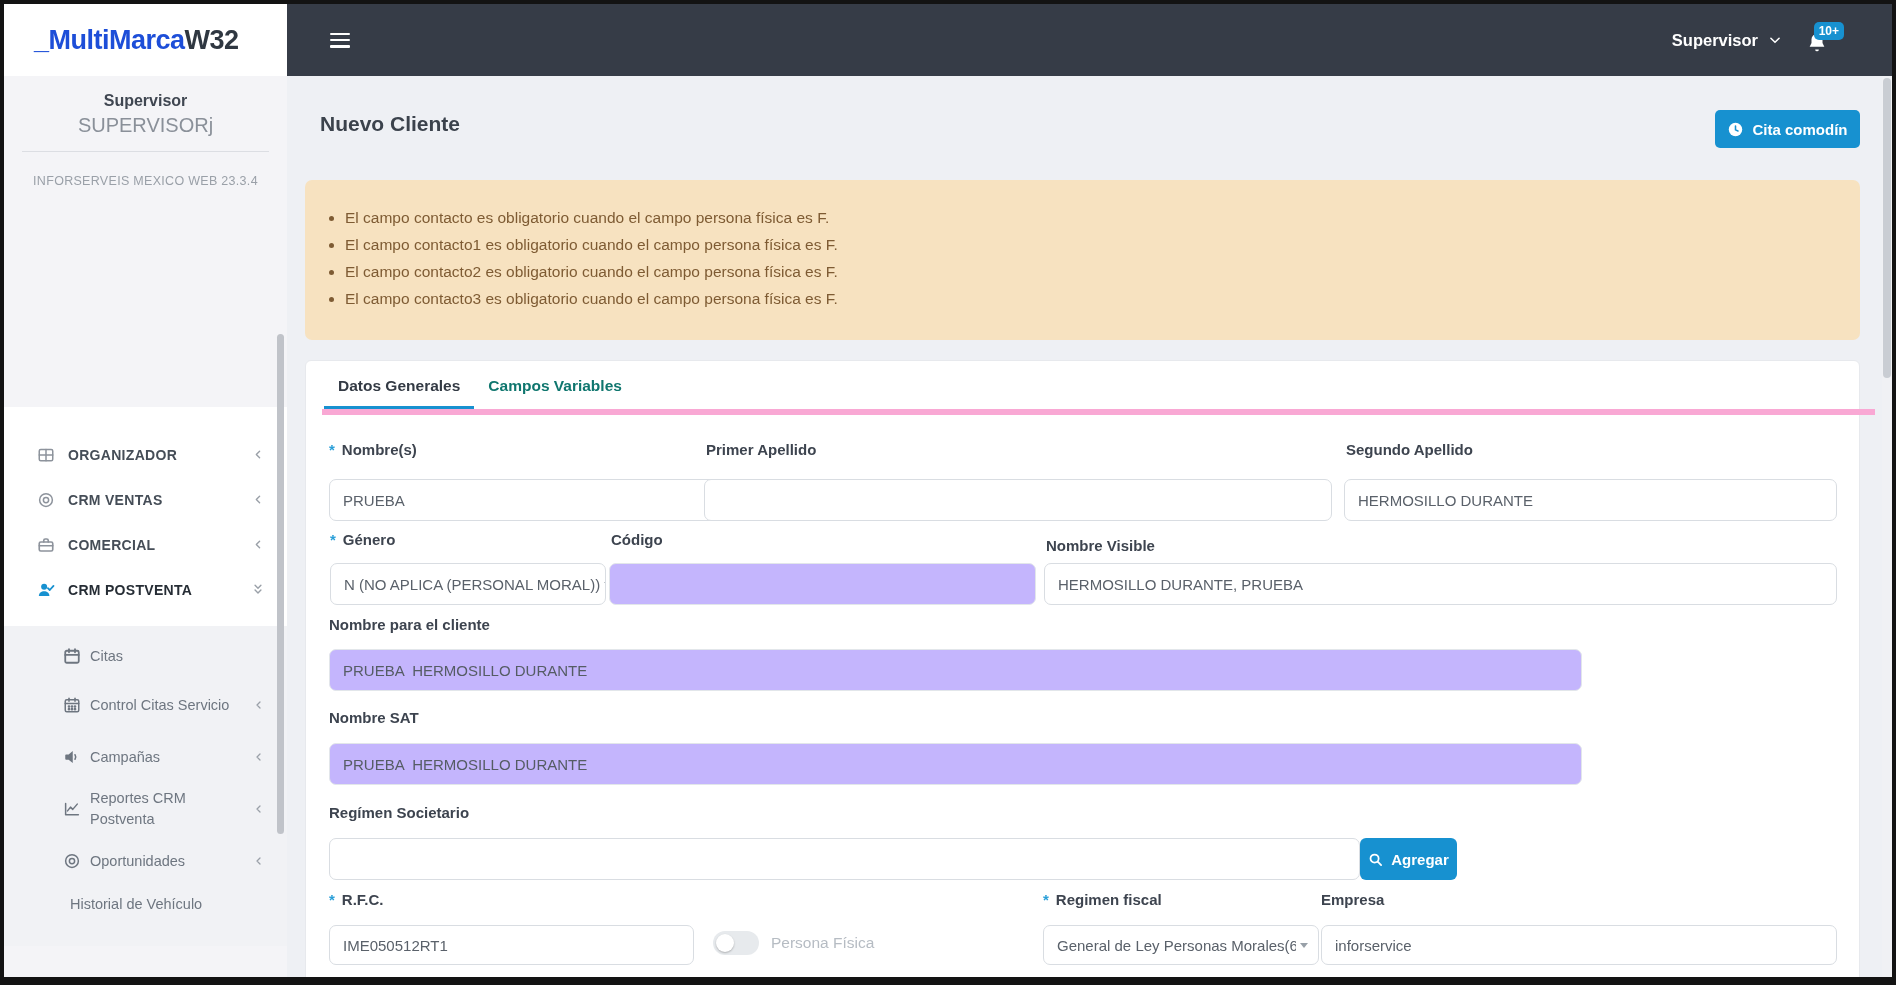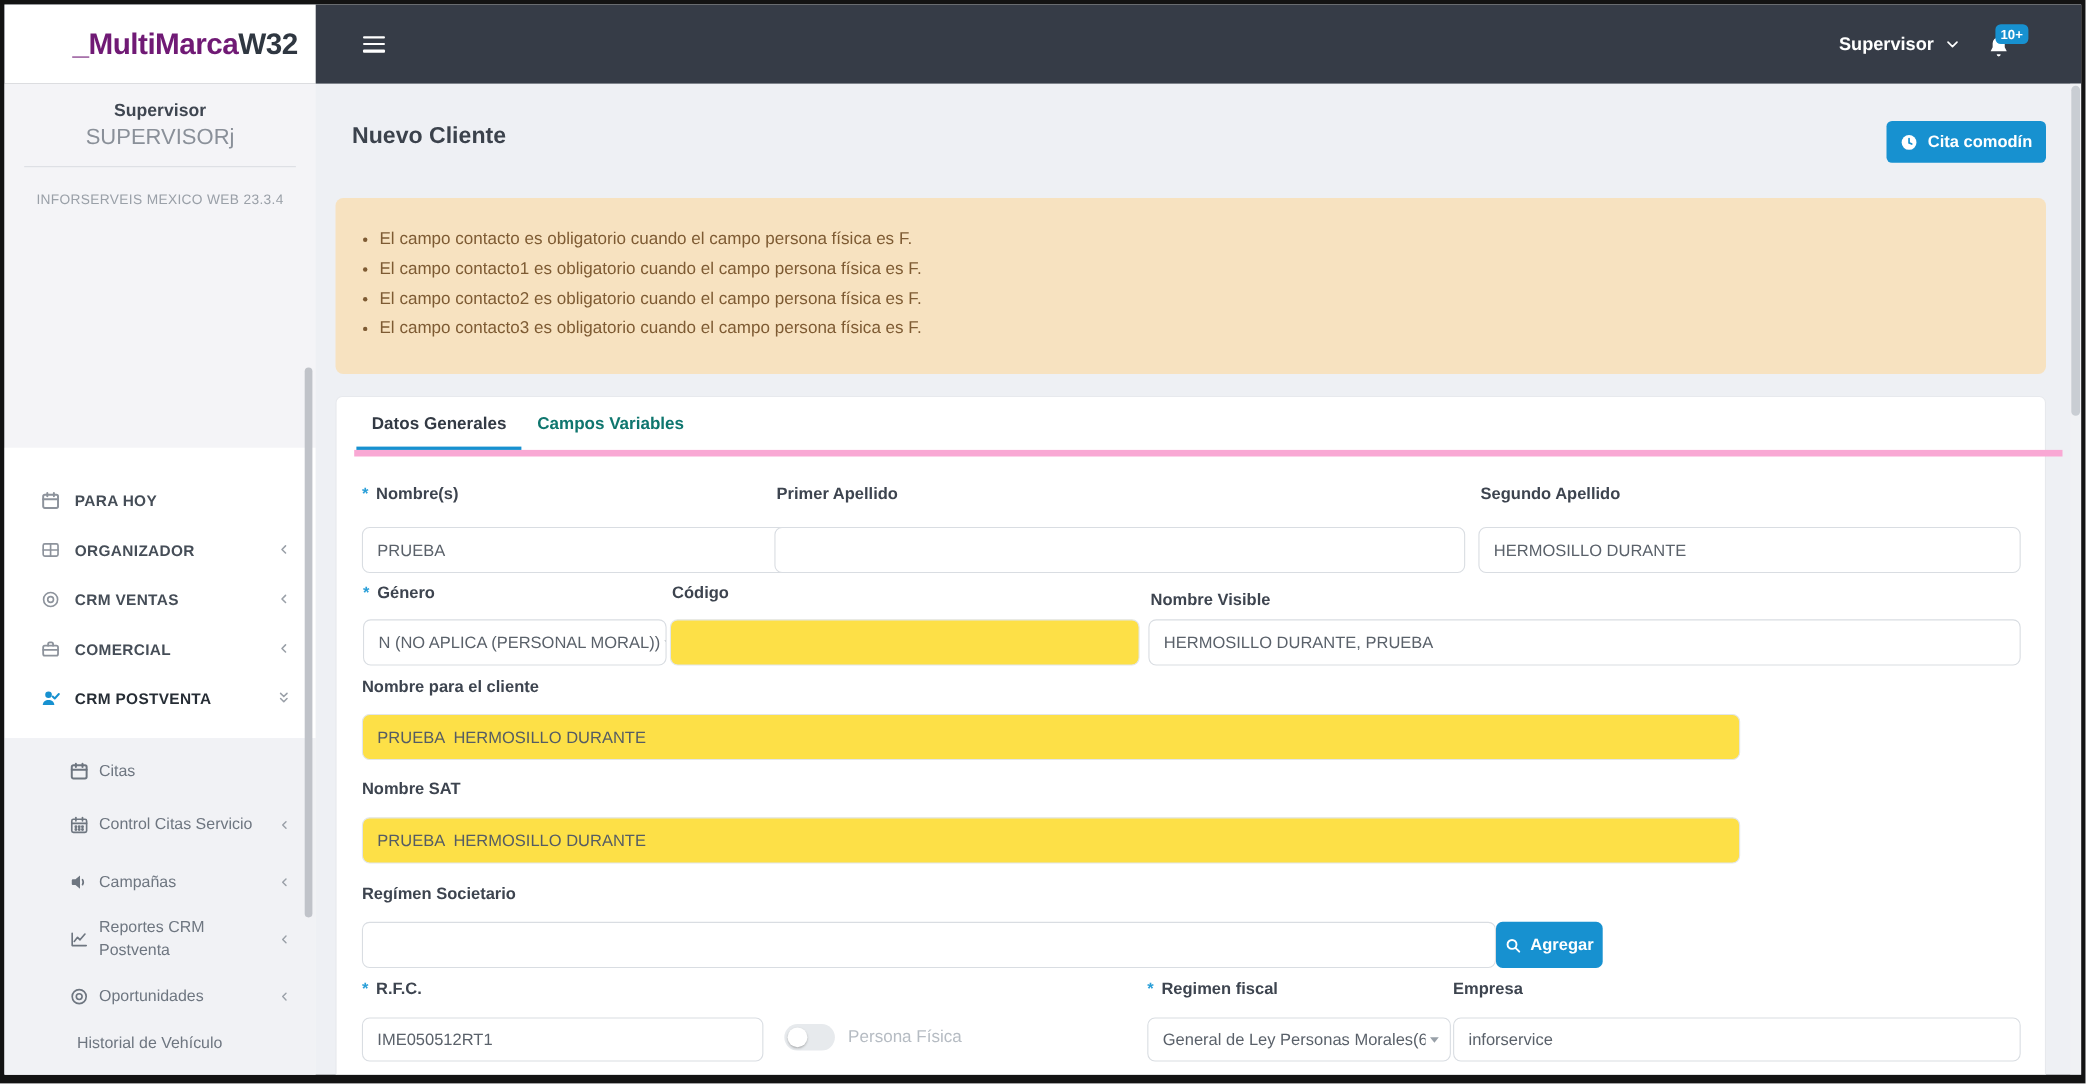--- a/index.html
+++ b/index.html
@@ -5,21 +5,21 @@
   * { box-sizing: border-box; margin: 0; padding: 0; }
   body { font-family: "Liberation Sans", sans-serif; background:#999; }
   .window{
     position:relative; width:1896px; height:985px; overflow:hidden;
     border:4px solid #131313; border-bottom-width:8px; background:#eef0f4;
   }
   
   .topbar{ position:absolute; left:0; top:0; width:100%; height:72px; background:#363c47; }
   .logo-area{ position:absolute; left:0; top:0; width:283px; height:72px; background:#ffffff; display:flex; align-items:center; padding-left:30px; }
   .logo-area .brand{ font-size:27px; font-weight:bold; letter-spacing:-0.5px; }
-  .brand .p1{ color:#701a75;margin-left:32px; } .brand .p2{ color:#2f3741; }
+  .brand .p1{ color:#1d4ed8; } .brand .p2{ color:#2f3741; }
   .hamburger{ position:absolute; left:326px; top:25px; width:24px; height:22px; cursor:pointer; }
   .hamburger i{ display:block; width:20px; height:2.6px; background:#fff; margin:3.6px 0; border-radius:1px;}
   .user-menu{ position:absolute; right:110px; top:0; height:72px; display:flex; align-items:center; gap:10px; color:#fff; font-size:16.5px; font-weight:bold; cursor:pointer;}
   .bell-wrap{ position:absolute; right:48px; top:18px; width:40px; height:40px; }
   .bell-wrap svg{ position:absolute; left:2px; top:10px; }
   .badge{ position:absolute; right:0; top:0; background:#1791d0; color:#fff; font-size:12px; font-weight:bold; padding:2px 5px; border-radius:5px; line-height:14px;}
   
   .sidebar{ position:absolute; left:0; top:72px; width:283px; height:901px; background:#f4f4f7; overflow:hidden;}
   .side-top{ height:331px; text-align:center; }
   .side-user-name{ padding-top:16px; font-size:16px; font-weight:600; color:#3f4651;}
@@ -56,21 +56,21 @@
   .alert{ position:absolute; left:18px; top:104px; width:1555px; height:160px; background:#f7e2c0; border-radius:7px; padding:24px 30px 0 22px; color:#7e5b33;}
   .alert ul{ list-style:disc; padding-left:18px;}
   .alert li{ font-size:15.5px; font-weight:500; line-height:27px;}
   .card{ position:absolute; left:18px; top:284px; width:1555px; height:700px; background:#fff; border:1px solid #e7e9ed; border-radius:6px;}
   .tabs{ position:absolute; left:16px; top:0; width:100%; height:54px; border-bottom:6px solid #f9a8d4; display:flex; padding-left:2px;}
   .tab{ padding:0 14px; line-height:50px; font-size:15.5px; font-weight:600; color:#0f766e; border-bottom:3px solid transparent; cursor:pointer;}
   .tab.active{ color:#333a44; font-weight:bold; border-bottom-color:#1791d0;}
   .lbl{ position:absolute; height:22px; font-size:15px; font-weight:600; color:#3d444f; white-space:nowrap;}
   .req{ color:#2a9fd8; margin-right:7px; font-weight:bold;}
   .inp{ position:absolute; height:42px; border:1px solid #d9dde2; border-radius:7px; background:#fff; font-family:"Liberation Sans",sans-serif; font-size:15px; color:#5a616a; padding:0 13px; outline:none;}
-  .inp.dis{ background:#fde047; border-color:#e2e6ea; color:#555c64;}
+  .inp.dis{ background:#c4b5fd; border-color:#e2e6ea; color:#555c64;}
   .sel{ position:absolute; height:42px; border:1px solid #d9dde2; border-radius:7px; background:#fff; display:flex; align-items:center; justify-content:space-between; padding:0 10px 0 13px; font-size:15px; color:#5a616a; cursor:pointer; white-space:nowrap; overflow:hidden;}
   .caret{ width:0; height:0; border-left:4.5px solid transparent; border-right:4.5px solid transparent; border-top:5.5px solid #98a0a8; flex:none; margin-left:4px;}
   .agregar-btn{ position:absolute; left:1054px; top:477px; width:97px; height:42px; border-radius:6px;}
   .switch{ position:absolute; left:407px; top:570px; width:46px; height:24px; background:#e7eaed; border-radius:12px; cursor:pointer;}
   .switch .knob{ position:absolute; left:3px; top:3px; width:18px; height:18px; background:#fff; border-radius:50%; box-shadow:0 1px 2px rgba(0,0,0,0.25);}
   .switch-label{ position:absolute; left:465px; top:570px; font-size:15.5px; color:#b6bcc3; line-height:24px;}
   .partial{ position:absolute; left:23px; top:614px; font-size:15px; font-weight:600; color:#3d444f;}
   .main-scroll{ position:absolute; right:0; top:0; width:10px; height:901px; background:#f0f1f4;}
   .main-scroll .thumb{ position:absolute; left:1px; top:2px; width:8px; height:300px; background:#c9cdd3; border-radius:4px;}
 </style>
@@ -105,29 +105,20 @@
 
   <div class="sidebar">
     <div class="side-top">
       <div class="side-user-name">Supervisor</div>
       <div class="side-user-login">SUPERVISORj</div>
       <div class="side-div"></div>
       <div class="side-version">INFORSERVEIS MEXICO WEB 23.3.4</div>
     </div>
 
     <div class="side-menu">
-      <div class="mrow">
-        <svg class="mic" viewBox="0 0 24 24" fill="none" stroke="currentColor" stroke-width="2.4" stroke-linecap="round">
-            <rect x="3" y="5" width="18" height="16" rx="2"></rect>
-            <line x1="3" y1="10.5" x2="21" y2="10.5"></line>
-            <line x1="8" y1="3" x2="8" y2="7"></line>
-            <line x1="16" y1="3" x2="16" y2="7"></line>
-          </svg>
-        <span class="mlabel">PARA HOY</span>
-      </div>
       <div class="mrow">
         <svg class="mic" viewBox="0 0 24 24" fill="none" stroke="currentColor" stroke-width="2" stroke-linecap="round">
             <rect x="3" y="4.5" width="18" height="15" rx="2"></rect>
             <line x1="12" y1="4.5" x2="12" y2="19.5"></line>
             <line x1="3" y1="12" x2="21" y2="12"></line>
           </svg>
         <span class="mlabel">ORGANIZADOR</span>
         <span class="chev">
             <svg width="13" height="13" viewBox="0 0 24 24" fill="none" stroke="currentColor" stroke-width="2.6" stroke-linecap="round" stroke-linejoin="round">
               <polyline points="14 6 8 12 14 18"></polyline>

